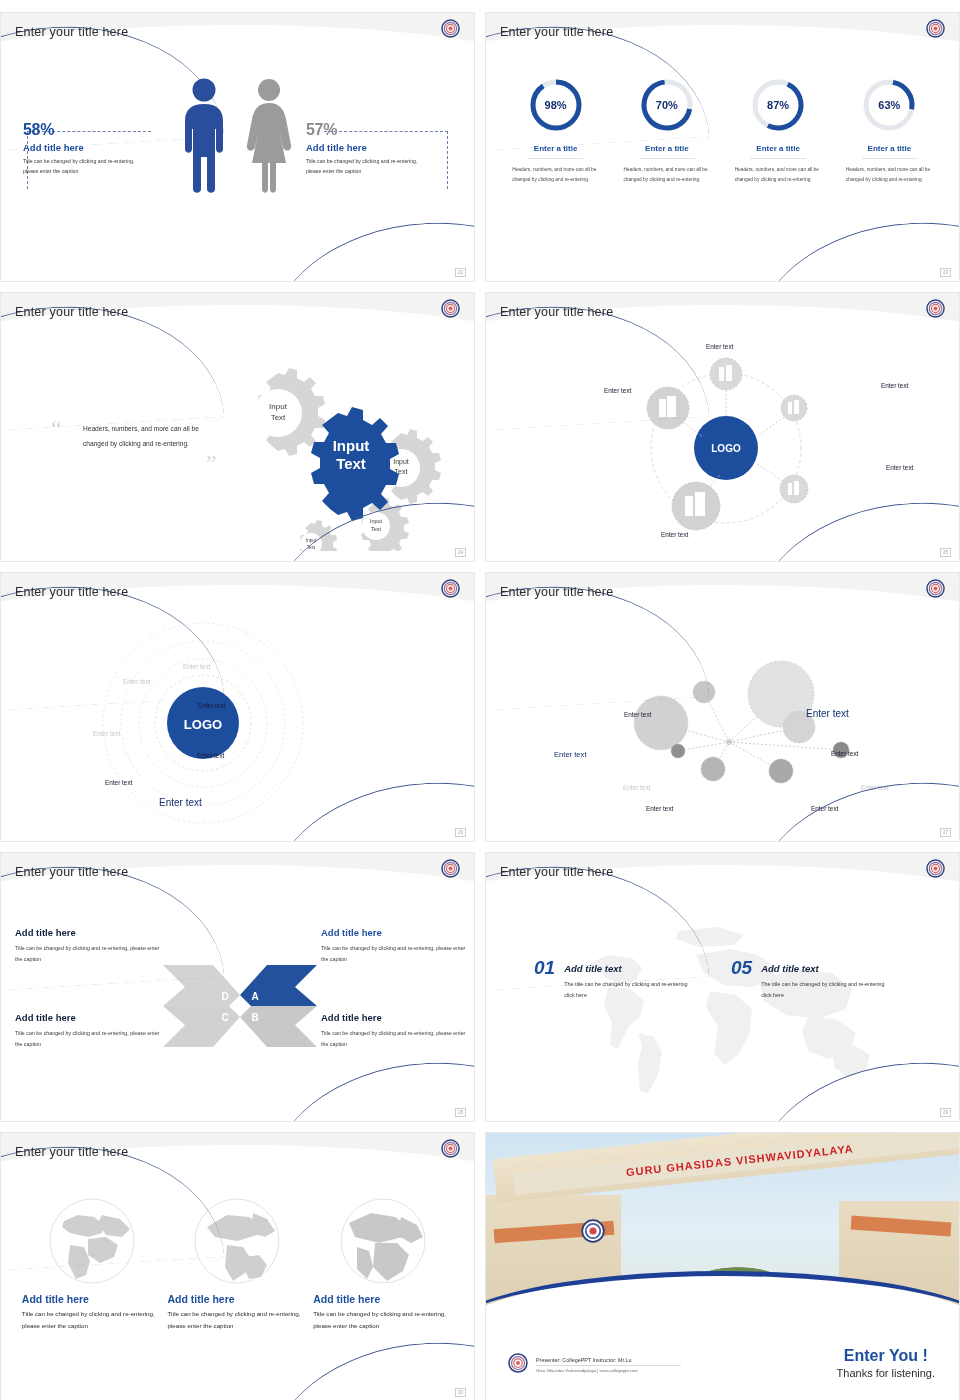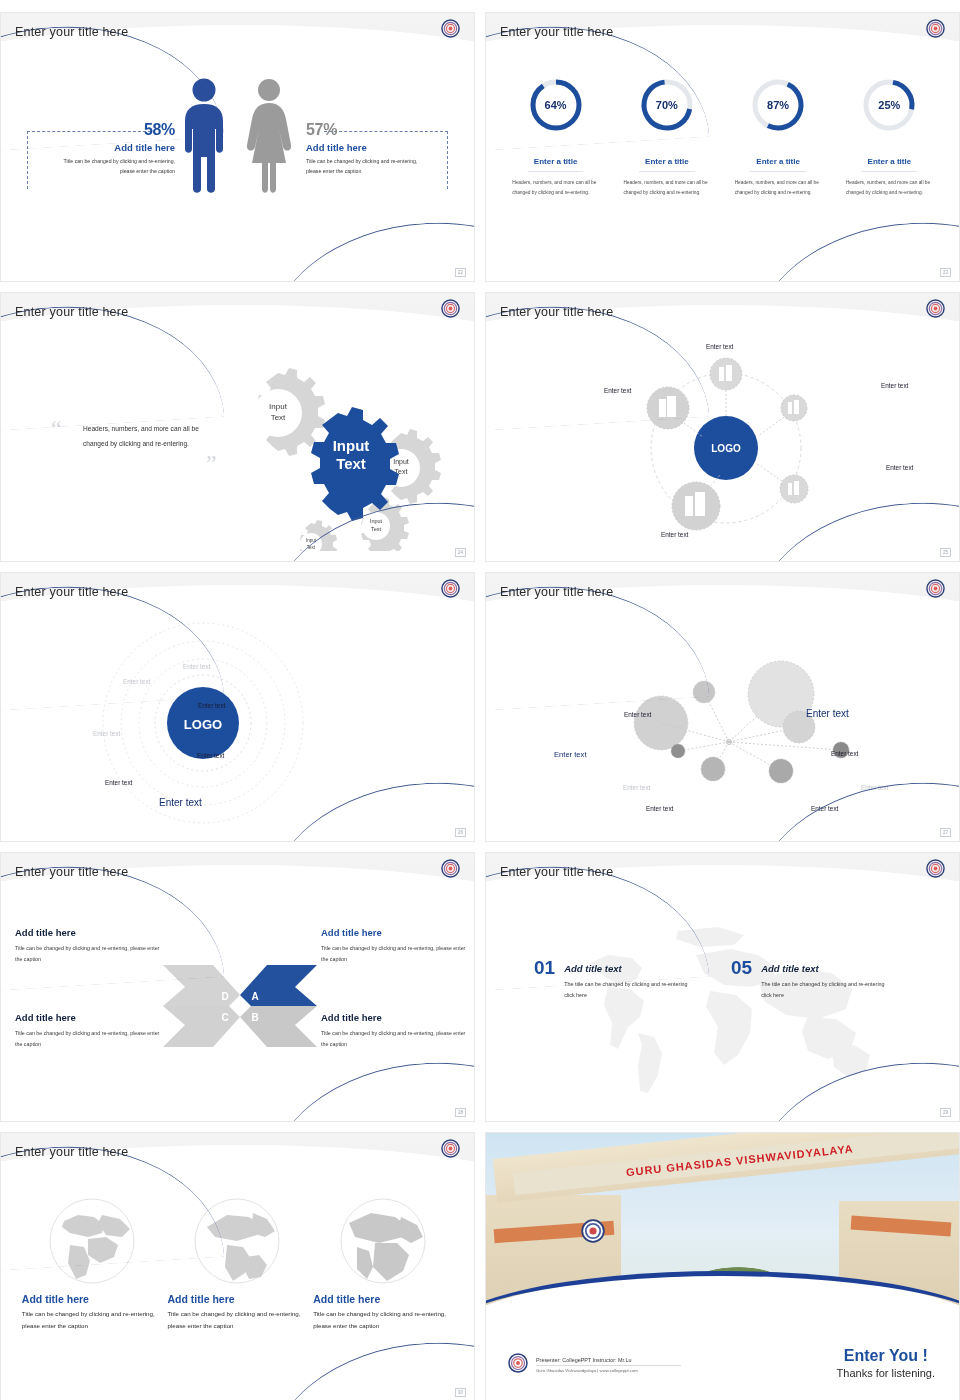--- a/index.html
+++ b/index.html
@@ -78,34 +78,34 @@
   .addt { font-size:9.5px; font-weight:bold; color:#1d4e9e; margin-top:3px; }
   .capt { font-size:5.2px; color:#3a3a3a; line-height:1.85; margin-top:4px; }
   .dashbox-l {
     position:absolute; left:26px; top:72px; width:124px; height:58px;
     border-left:1px dashed #6b7fae; border-top:1px dashed #6b7fae;
   }
   .dashbox-r {
     position:absolute; right:26px; top:72px; width:124px; height:58px;
     border-right:1px dashed #6b7fae; border-top:1px dashed #6b7fae;
   }
-  .blk-l { position:absolute; left:56px; top:62px; width:118px; text-align:right; }
+  .blk-l { position:absolute; left:22px; top:62px; width:118px; }
   .blk-r { position:absolute; left:305px; top:62px; width:128px; text-align:left; }
 
   
   .donut-row { display:flex; justify-content:space-around; padding:18px 14px 0; }
   .donut-col { width:95px; text-align:center; }
   .donut { position:relative; width:56px; height:56px; margin:0 auto; }
   .donut svg { display:block; }
   .donut-val {
     position:absolute; inset:0; display:flex; align-items:center; justify-content:center;
     font-size:11px; font-weight:bold; color:#15306e;
   }
   .donut-title {
-    font-size:8px; font-weight:bold; color:#1d4e9e; margin-top:24px;
+    font-size:8px; font-weight:bold; color:#1d4e9e; margin-top:11px;
     padding-bottom:5px; border-bottom:.7px solid #dfe3ea;
     display:inline-block; padding-left:6px; padding-right:6px;
   }
   .donut-cap { font-size:4.8px; color:#4a4a4a; line-height:2.1; margin-top:6px; text-align:left; padding-left:4px; }
 
   
   .quote-mark { font-size:24px; color:#d6d8dd; font-family:"Liberation Serif", serif; line-height:1; }
   .gq-text { font-size:6.6px; color:#333; line-height:2.3; }
 
   
@@ -117,21 +117,21 @@
   
   .x-tl { position:absolute; left:14px; top:28px; width:150px; }
   .x-tr { position:absolute; left:320px; top:28px; width:150px; }
   .x-bl { position:absolute; left:14px; top:113px; width:150px; }
   .x-br { position:absolute; left:320px; top:113px; width:150px; }
   .x-h { font-size:9.5px; font-weight:bold; color:#10203e; }
   .x-h.blue { color:#1d4e9e; }
   .x-c { font-size:5.3px; color:#3a3a3a; line-height:2.1; margin-top:5px; }
 
   
-  .num { font-size:19px; font-weight:bold; color:#1d4e9e; }
+  .num { font-size:19px; font-weight:bold; font-style:italic; color:#1d4e9e; }
   .n-h { font-size:9.5px; font-weight:bold; color:#10203e;font-style:italic; }
   .n-c { font-size:5.4px; color:#3a3a3a; line-height:2.1; margin-top:5px; }
 
   
   .globe-col { width:140px; text-align:left; }
   .g-h { font-size:10.5px; font-weight:bold; color:#1d4e9e; }
   .g-c { font-size:6.2px; color:#2b2b2b; line-height:1.95; margin-top:3px; }
 
   
   .photo {
@@ -260,21 +260,21 @@
     <div class="swoosh-br"></div>
 
     <div class="body">
       <div class="donut-row">
         <div class="donut-col">
           <div class="donut">
             <svg width="56" height="56" viewBox="0 0 56 56">
               <circle cx="28" cy="28" r="23" fill="none" stroke="#e4e7ec" stroke-width="5"></circle>
               <circle cx="28" cy="28" r="23" fill="none" stroke="#1d4e9e" stroke-width="5" stroke-dasharray="130.1 144.5" stroke-linecap="butt" transform="rotate(-90 28 28)"></circle>
             </svg>
-            <div class="donut-val">64%</div>
+            <div class="donut-val">98%</div>
           </div>
           <div class="donut-title">Enter a title</div>
           <div class="donut-cap">Headers, numbers, and more can all be changed by clicking and re-entering.</div>
         </div>
 
         <div class="donut-col">
           <div class="donut">
             <svg width="56" height="56" viewBox="0 0 56 56">
               <circle cx="28" cy="28" r="23" fill="none" stroke="#e4e7ec" stroke-width="5"></circle>
               <circle cx="28" cy="28" r="23" fill="none" stroke="#1d4e9e" stroke-width="5" stroke-dasharray="101.2 144.5" stroke-linecap="butt" transform="rotate(10 28 28)"></circle>
@@ -296,21 +296,21 @@
           <div class="donut-title">Enter a title</div>
           <div class="donut-cap">Headers, numbers, and more can all be changed by clicking and re-entering.</div>
         </div>
 
         <div class="donut-col">
           <div class="donut">
             <svg width="56" height="56" viewBox="0 0 56 56">
               <circle cx="28" cy="28" r="23" fill="none" stroke="#e4e7ec" stroke-width="5"></circle>
               <circle cx="28" cy="28" r="23" fill="none" stroke="#1d4e9e" stroke-width="5" stroke-dasharray="36.1 144.5" stroke-linecap="butt" transform="rotate(-80 28 28)"></circle>
             </svg>
-            <div class="donut-val">25%</div>
+            <div class="donut-val">63%</div>
           </div>
           <div class="donut-title">Enter a title</div>
           <div class="donut-cap">Headers, numbers, and more can all be changed by clicking and re-entering.</div>
         </div>
       </div>
     </div>
     <div class="pgno">23</div>
   </div>
 
   <div class="slide">

